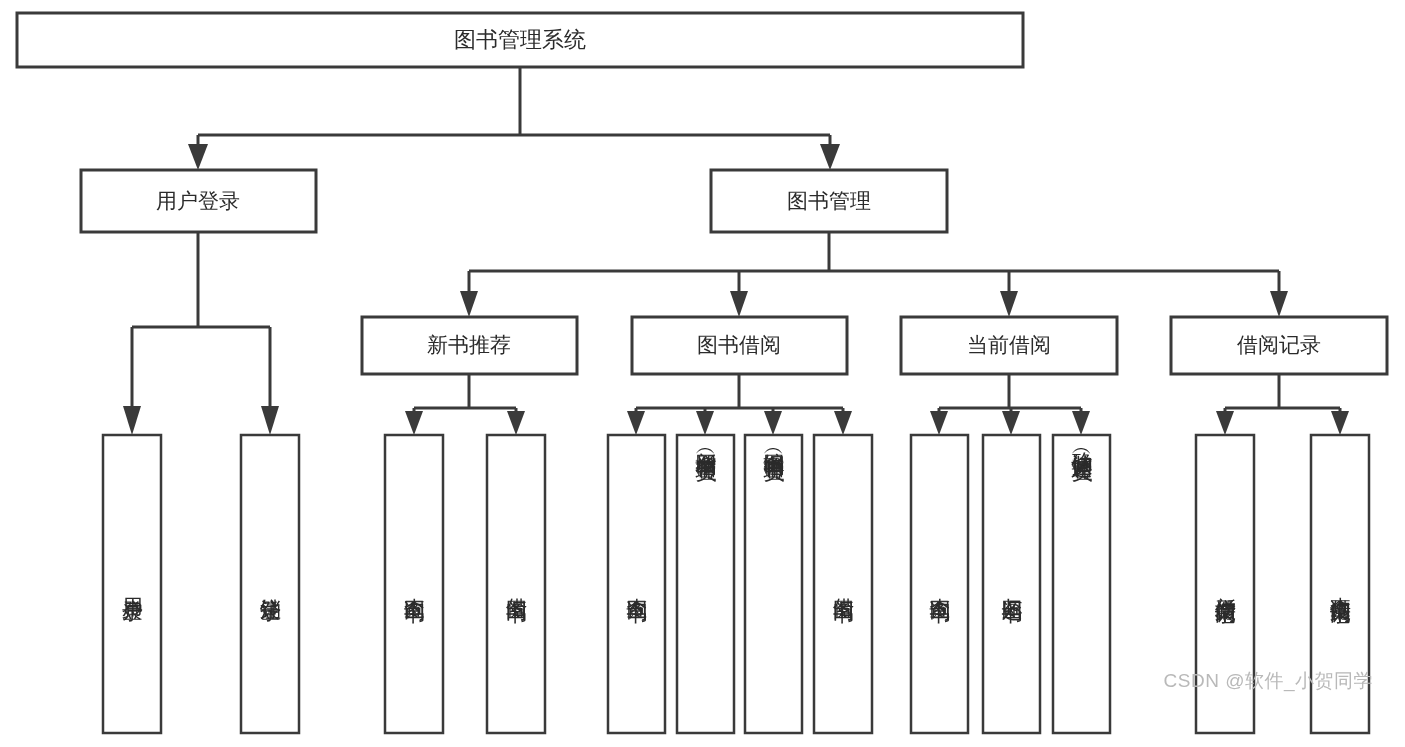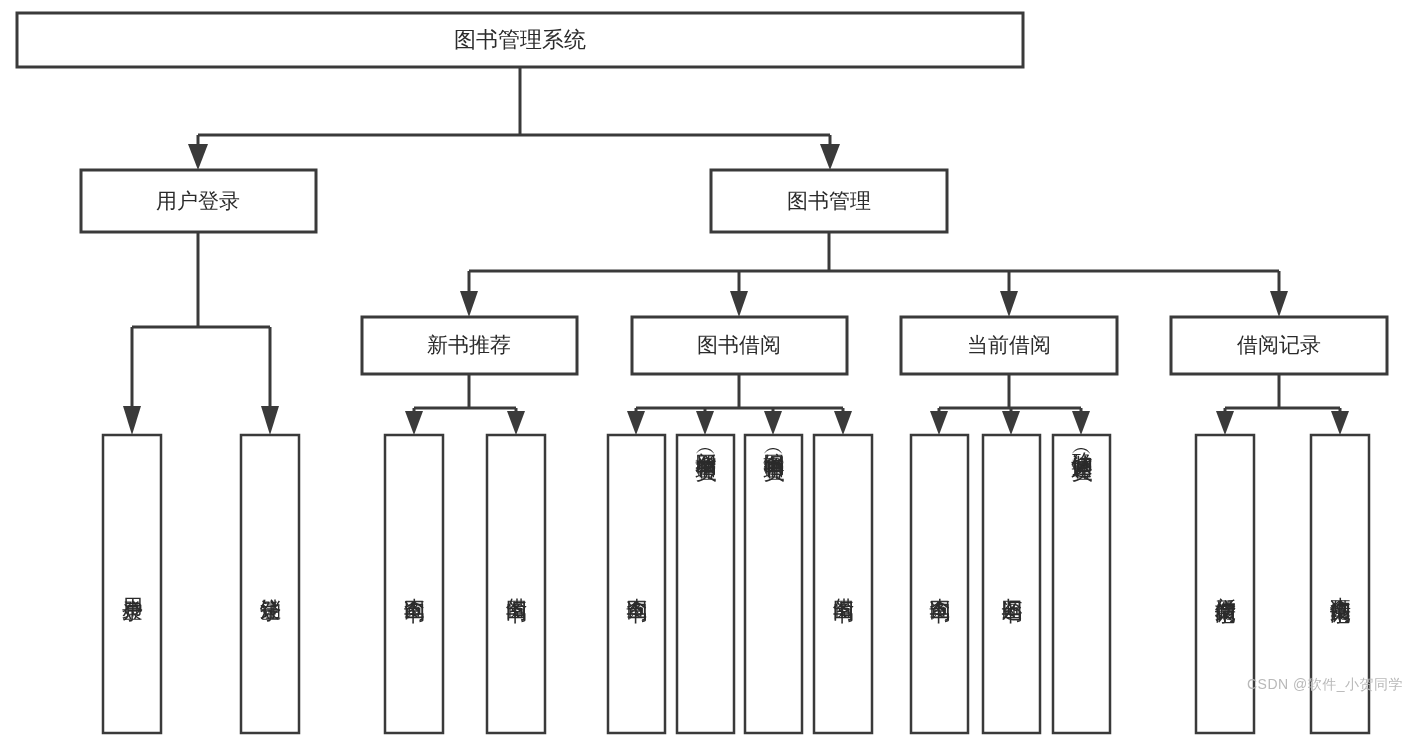--- a/index.html
+++ b/index.html
@@ -70,24 +70,24 @@
     font-family: "Liberation Sans", "DejaVu Sans", sans-serif;
     font-size: 21px;
     line-height: 1.28;
     color: #2b2b2b;
     letter-spacing: 1.5px;
     white-space: nowrap;
     text-align: center;
   }
   .watermark {
     position: absolute;
-    right: 2px;
+    right: 32px;
     bottom: 5px;
     font-family: "Liberation Sans", "DejaVu Sans", sans-serif;
-    font-size: 14px;
+    font-size: 19px;
     color: #b9b9b9;
     white-space: nowrap;
     letter-spacing: 0.5px;
   }
 </style>
 </head>
 <body>
 
 <div id="diagram-root">
 

